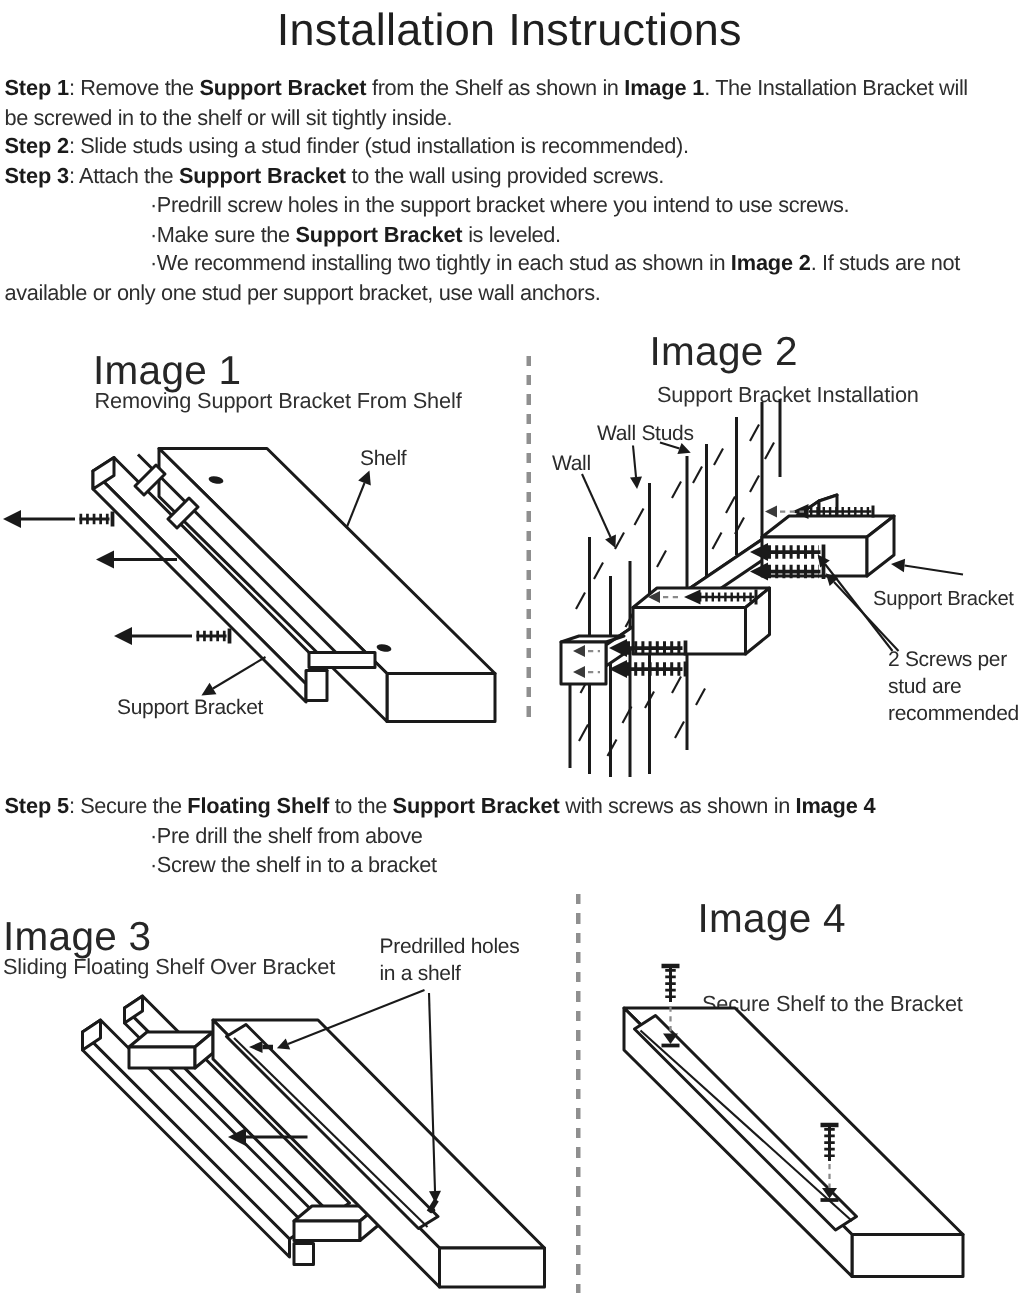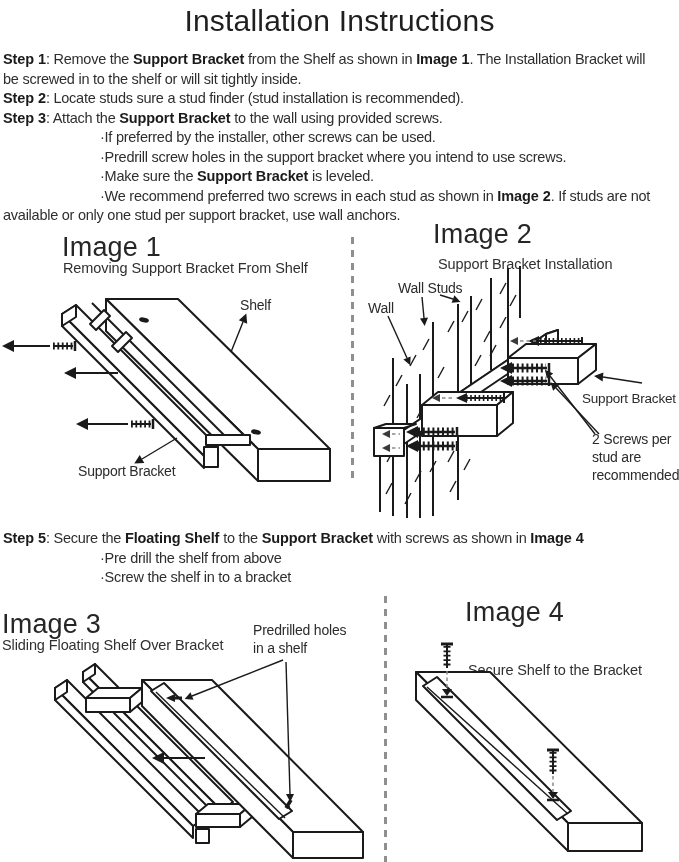--- a/index.html
+++ b/index.html
@@ -45,26 +45,25 @@
 </head>
 <body>
 
 <div class="page">
 
   <div class="title">Installation Instructions</div>
 
   <div class="steps" id="steps1">
       <div class="step-line"><span class="semibold">Step 1</span><span>: Remove the </span><span class="semibold">Support Bracket</span><span> from the Shelf as shown in </span><span class="semibold">Image 1</span><span>. The Installation Bracket will</span></div>
       <div class="step-line"><span>be screwed in to the shelf or will sit tightly inside.</span></div>
-      <div class="step-line"><span class="semibold">Step 2</span><span>: Locate studs sure a stud finder (stud installation is recommended).</span></div>
+      <div class="step-line"><span class="semibold">Step 2</span><span>: Slide studs using a stud finder (stud installation is recommended).</span></div>
       <div class="step-line"><span class="semibold">Step 3</span><span>: Attach the </span><span class="semibold">Support Bracket</span><span> to the wall using provided screws.</span></div>
-      <div class="step-line indent"><span>·If preferred by the installer, other screws can be used.</span></div>
       <div class="step-line indent"><span>·Predrill screw holes in the support bracket where you intend to use screws.</span></div>
       <div class="step-line indent"><span>·Make sure the </span><span class="semibold">Support Bracket</span><span> is leveled.</span></div>
-      <div class="step-line indent"><span>·We recommend preferred two screws in each stud as shown in </span><span class="semibold">Image 2</span><span>. If studs are not</span></div>
+      <div class="step-line indent"><span>·We recommend installing two tightly in each stud as shown in </span><span class="semibold">Image 2</span><span>. If studs are not</span></div>
       <div class="step-line"><span>available or only one stud per support bracket, use wall anchors.</span></div>
     </div>
 
   <div class="fig-heading" id="fig1-heading">Image 1</div>
   <div class="fig-sub" id="fig1-sub">Removing Support Bracket From Shelf</div>
 
   <svg class="fig" id="fig1-svg" viewBox="0 0 352 242">
     <g>
       <polygon class="fw" points="106,21 178,21 330,171 258,171"></polygon>
       <polygon class="fw" points="258,171 330,171 330,203 258,203"></polygon>

